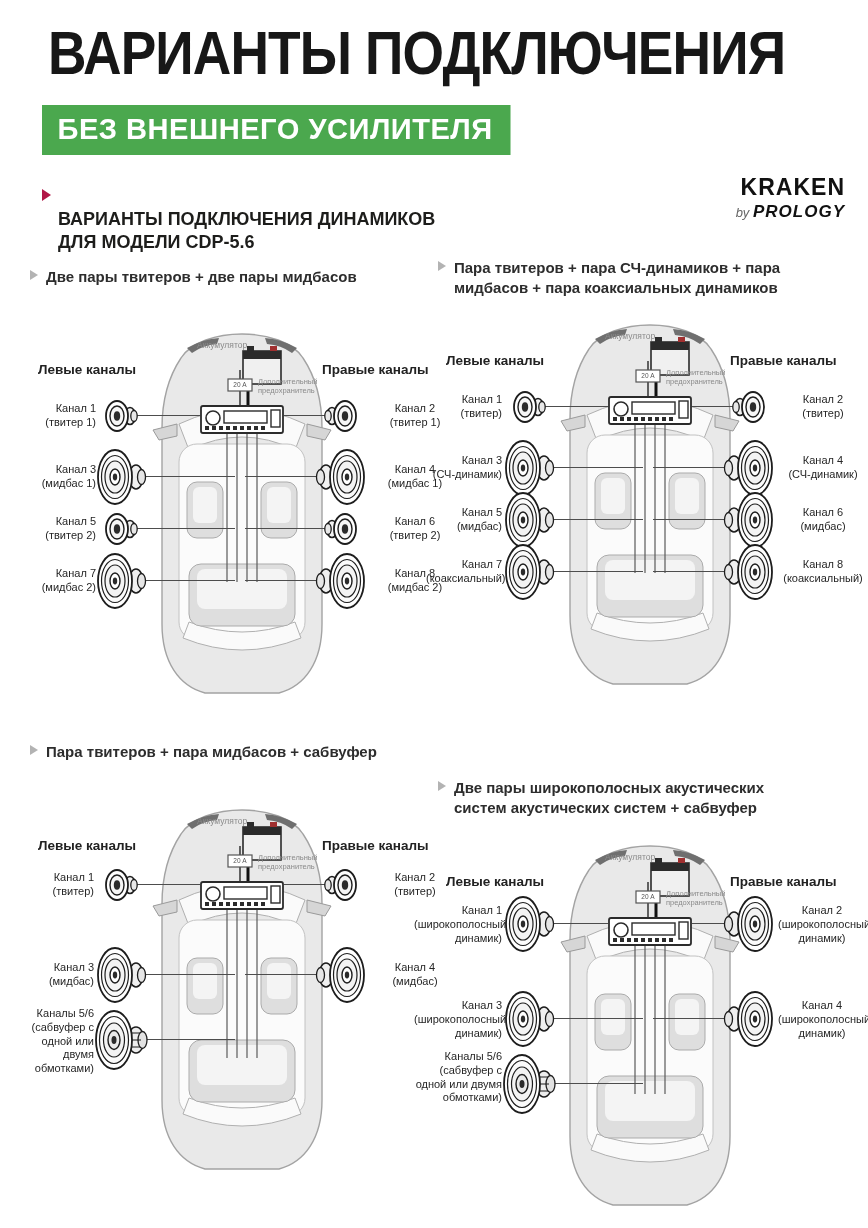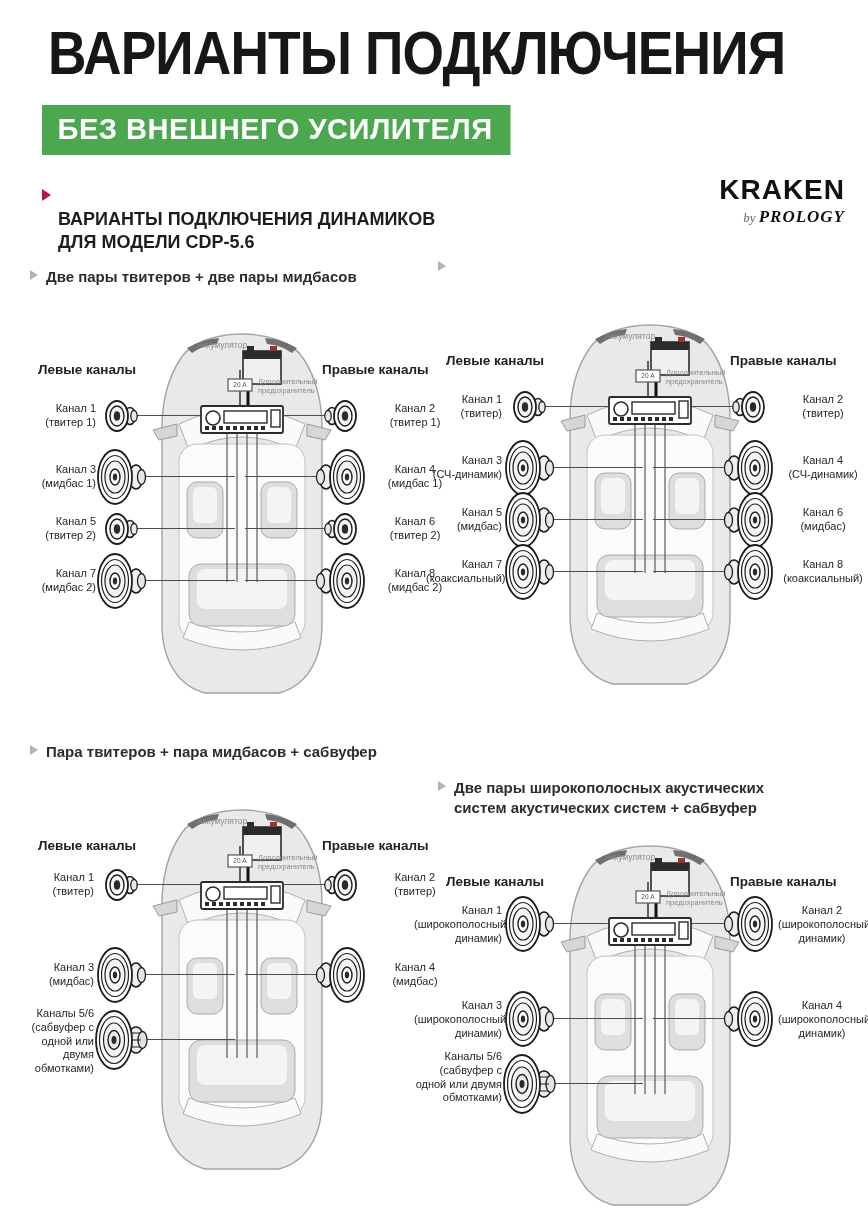--- a/index.html
+++ b/index.html
@@ -6,22 +6,22 @@
   .page{position:relative;width:868px;height:1228px;background:#ffffff;overflow:hidden;
         font-family:"Liberation Sans","DejaVu Sans",sans-serif;color:#1d1d1b;}
   .main-title{position:absolute;left:48px;top:20px;font-size:62px;font-weight:700;color:#171717;
         letter-spacing:-1px;white-space:nowrap;transform:scaleX(.86);transform-origin:left top;line-height:1.05;}
   .banner{position:absolute;left:42px;top:105px;background:#4BA84E;color:#fff;font-size:30px;
         font-weight:700;padding:7px 18px 9px 16px;letter-spacing:.5px;white-space:nowrap;transform:scaleX(.97);transform-origin:left top;}
   .section-head{position:absolute;left:58px;top:184px;font-size:18px;font-weight:700;line-height:1.3;color:#1d1d1b;margin-top:24px;}
   .tri-red{position:absolute;left:42px;top:189px;width:0;height:0;
         border-left:9px solid #B21747;border-top:6px solid transparent;border-bottom:6px solid transparent;}
   .brand{position:absolute;right:23px;top:176px;text-align:right;color:#111;}
-  .brand-name{font-size:28px;font-weight:900;letter-spacing:1px;line-height:1;}
-  .brand-by{font-size:13px;font-style:italic;color:#666;margin-top:3px;font-family:Liberation Serif, serif;}
+  .brand-name{font-size:23px;font-weight:900;letter-spacing:1px;line-height:1;}
+  .brand-by{font-size:13px;font-style:italic;color:#666;margin-top:3px;}
   .brand-co{font-size:17px;font-style:italic;font-weight:700;color:#111;letter-spacing:1px;}
 
   .quad{position:absolute;}
   .q1{left:30px;top:267px;width:408px;height:480px;}
   .q2{left:438px;top:258px;width:430px;height:480px;}
   .q3{left:30px;top:742px;width:408px;height:486px;}
   .q4{left:438px;top:742px;width:430px;height:486px;margin-top:36px;}
   .dtitle{position:relative;padding-left:16px;font-size:15px;font-weight:700;color:#2d2d2d;line-height:1.3;}
   .tri-gray{position:absolute;left:0;top:3px;width:0;height:0;
         border-left:8px solid #b3b3b3;border-top:5px solid transparent;border-bottom:5px solid transparent;}
@@ -202,21 +202,21 @@
     <svg class="spk flip" style="left:284px;top:285px;" width="52" height="58" viewBox="0 0 52 58">
         <use href="#spk-l"></use>
       </svg>
     <div class="lbl lblR" style="left:340px;top:300px;width:90px;">
         <div>Канал 8</div>
         <div>(мидбас 2)</div>
       </div>
   </div>
 
   <div class="quad q2">
-    <div class="dtitle" style="max-width:372px;"><span class="tri-gray"></span></div>
+    <div class="dtitle" style="max-width:372px;"><span class="tri-gray"></span><span>Пара твитеров + пара СЧ-динамиков + пара мидбасов + пара коаксиальных динамиков</span></div>
     <div class="chanlab" style="left:8px;top:95px;">Левые каналы</div>
     <div class="chanlab" style="left:292px;top:95px;">Правые каналы</div>
     <svg class="carbox" style="top:65px;" viewBox="0 0 190 365">
         <use href="#car-sym"></use>
       </svg>
     <div class="tinylab" style="left:167px;top:73px;width:130px;">Аккумулятор</div>
     <div class="fuseval" style="left:198px;top:114px;">20 А</div>
     <div class="fuselab" style="left:228px;top:110px;">
       <div>Дополнительный</div>
       <div>предохранитель</div>

